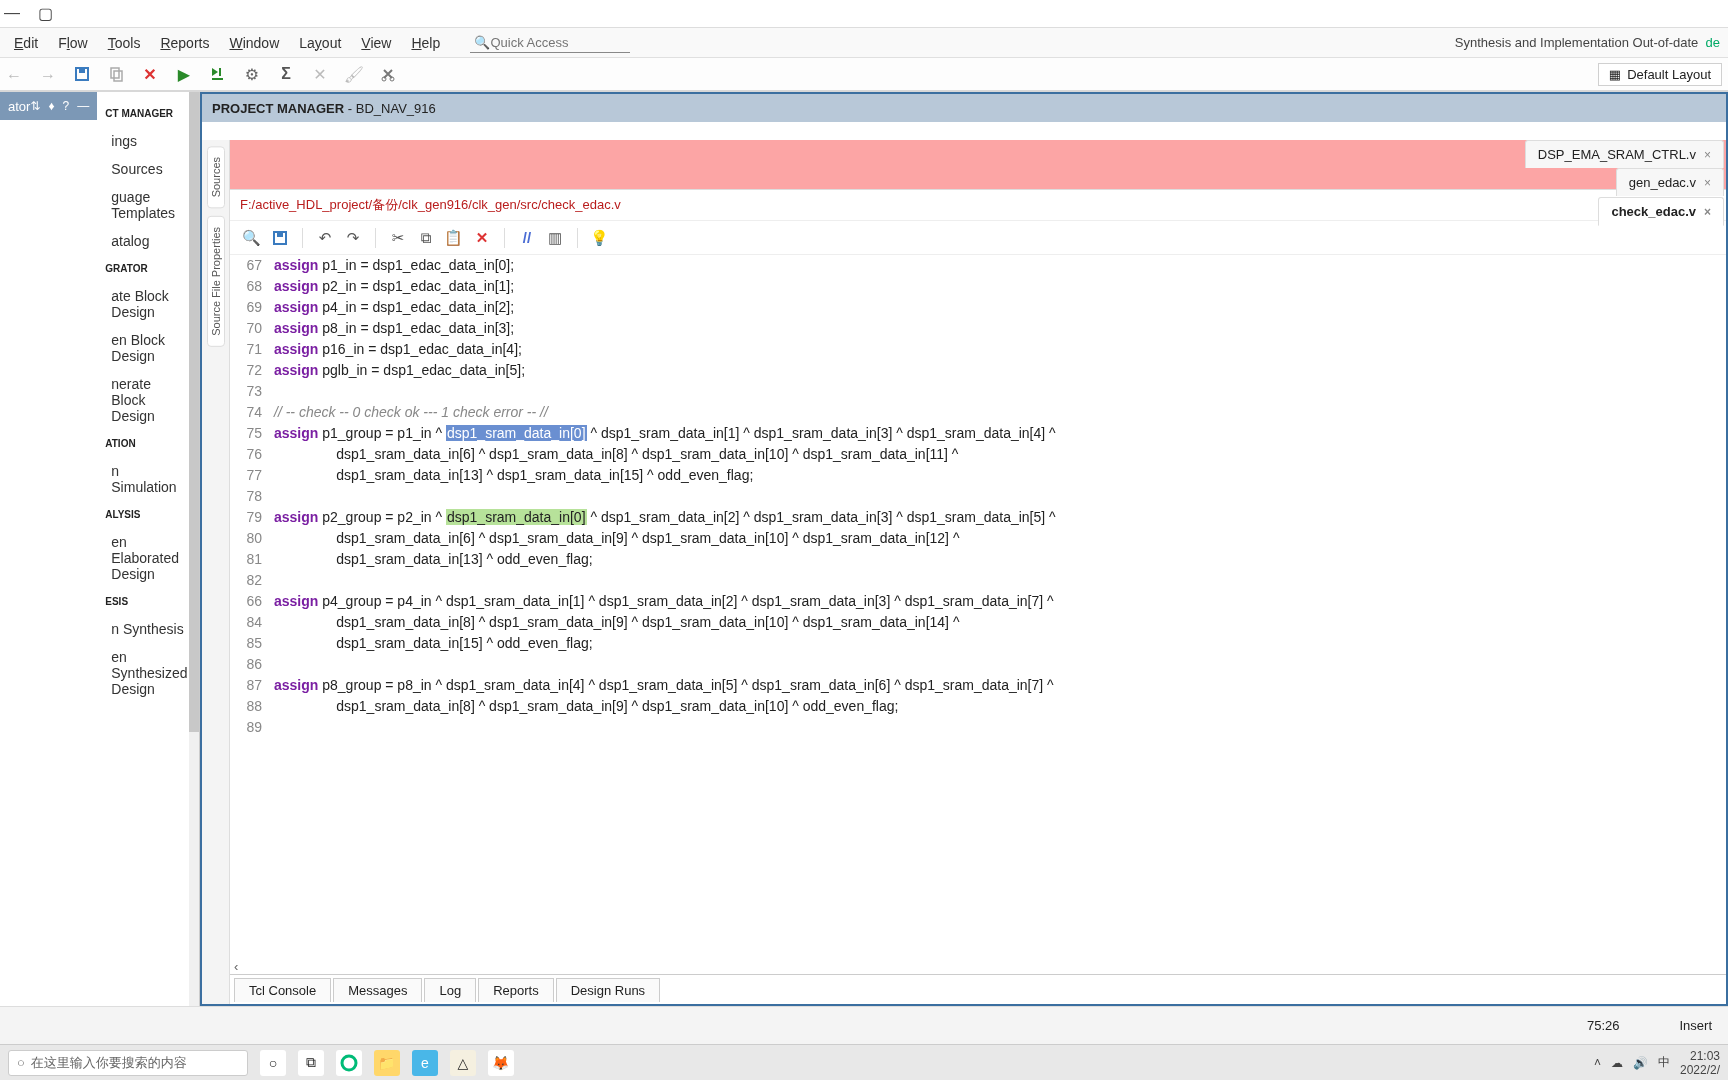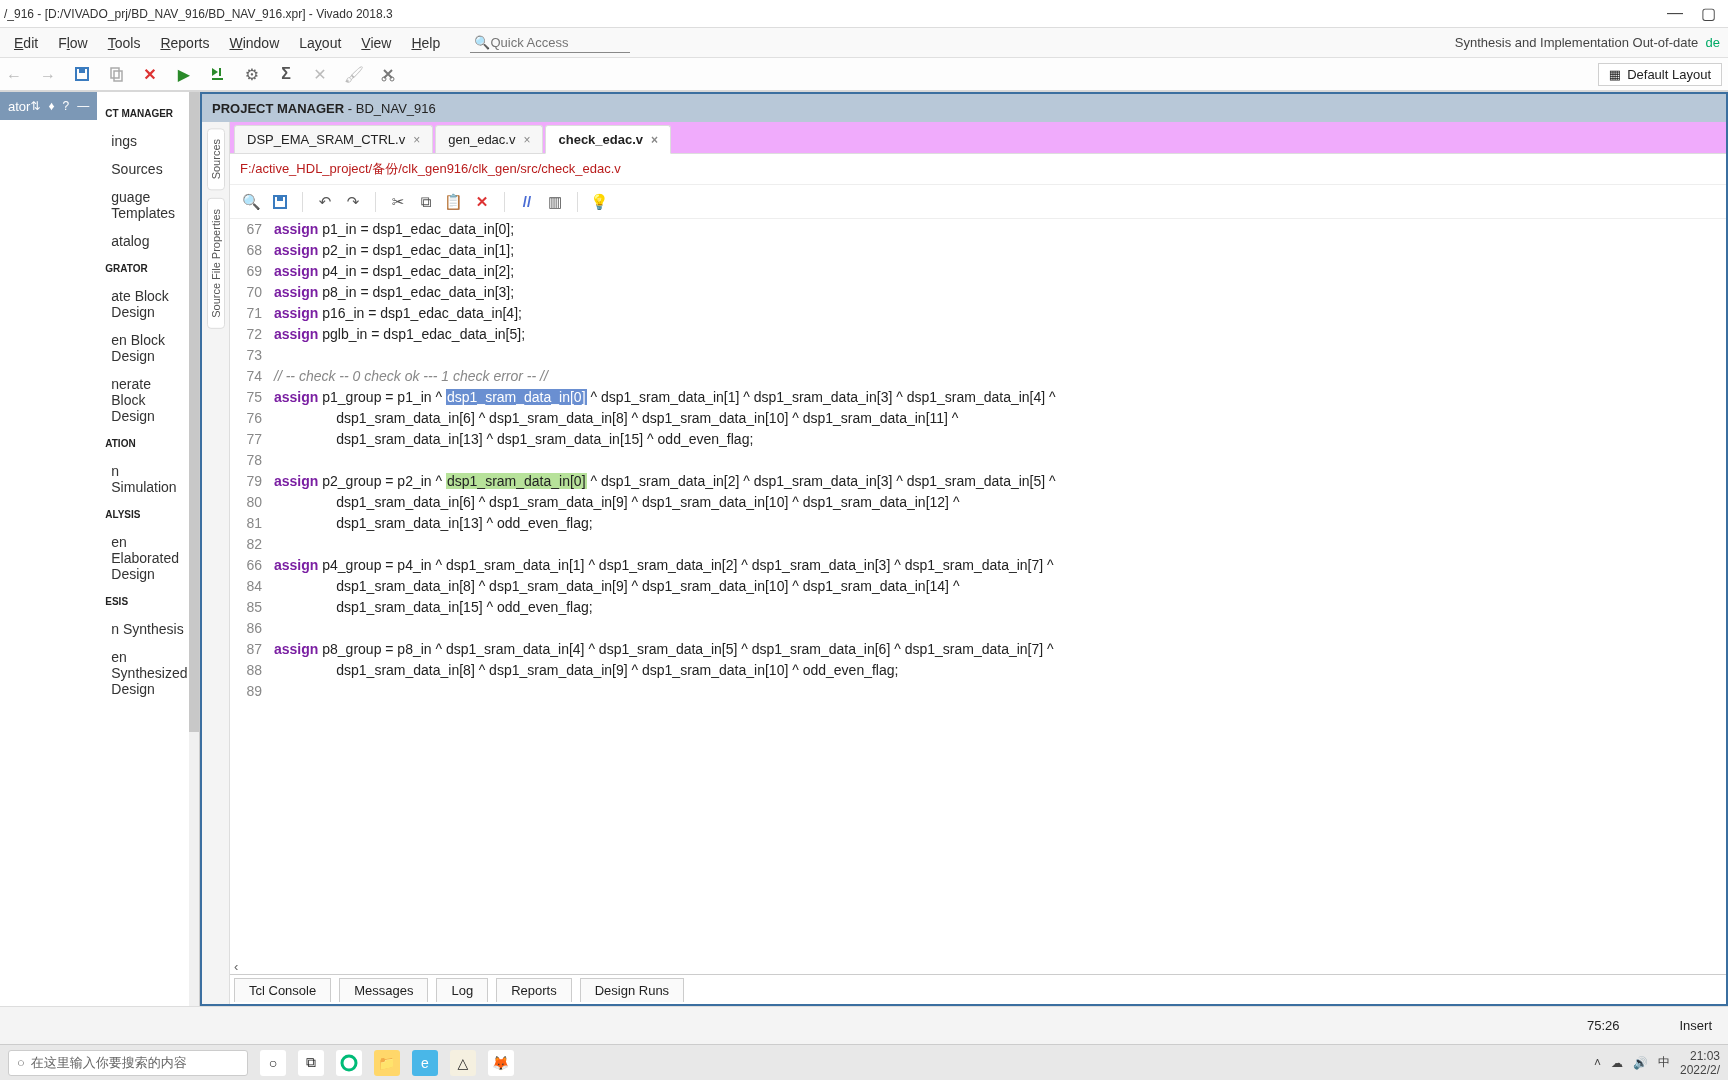--- a/index.html
+++ b/index.html
@@ -19,60 +19,59 @@
 .layoutbtn { margin-left:auto; margin-right:6px; background:#fff; border:1px solid #d0d0d0; padding:3px 10px; font-size:13px; display:flex; align-items:center; gap:6px;}
 .main { display:flex; height: calc(100% - 28px - 30px - 34px - 38px - 36px); }
 .leftpane { width: 200px; background:#fff; border-right:1px solid #ccc; display:flex; }
 .leftheader { background:#7c98b6; color:#fff; height:28px; display:flex; align-items:center; padding:0 8px; font-size:13px; }
 .leftheader .icons { margin-left:auto; display:flex; gap:8px; font-size:12px;}
 .leftbody { flex:1; overflow:auto; padding:8px 4px; position:relative;}
 .lefttree .section-head { font-weight:bold; font-size:10px; padding:8px 4px; }
 .lefttree .item { padding:6px 10px; font-size:14px; color:#333; }
 .scroller { position:absolute; right:0; top:0; width:10px; height:100%; background:#f0f0f0;}
 .scroller .thumb { position:absolute; right:0; top:0; width:10px; height:70%; background:#c8c8c8;}
-.centerpane { flex:1; background:#fff; display:flex; flex-direction:column; border:2px solid #3b6fa0;}
+.centerpane { flex:1; background:#fff; display:flex; flex-direction:column; border:2px solid #3b6fa0;gap:18px;}
 .pmheader { background:#b8c8d8; height:28px; display:flex; align-items:center; padding:0 10px; font-size:13px;}
 .pmheader b { font-weight:bold; }
 .editorwrap { display:flex; flex:1; min-height:0;}
 .sidetabs { width:28px; background:#f4f4f4; border-right:1px solid #ddd; display:flex; flex-direction:column; align-items:center; padding-top:6px; gap:8px;}
 .sidetab { writing-mode: vertical-rl; transform: rotate(180deg); font-size:11px; padding:10px 2px; background:#fff; border:1px solid #ddd; border-radius:4px; color:#555;}
 .editor { flex:1; display:flex; flex-direction:column; min-width:0;}
-.tabsrow { height:32px; background:#f0abfc; display:flex; align-items:flex-end; border-bottom:1px solid #ddd; padding-left:4px;}
+.tabsrow { height:50px; background:#fca5a5; display:flex; align-items:flex-end; border-bottom:1px solid #ddd; padding-left:4px;flex-direction:column;}
 .tab { padding:6px 12px; font-size:13px; border:1px solid #ddd; border-bottom:none; background:#f7f7f7; margin-right:2px; display:flex; align-items:center; gap:8px; border-top-left-radius:3px; border-top-right-radius:3px;}
 .tab.active { background:#fff; font-weight:bold; border-bottom:1px solid #fff; position:relative; top:1px;}
 .tab .x { color:#888; font-size:12px;}
 .pathrow { padding:6px 10px; font-size:13px; color:#b91c1c; border-bottom:1px solid #eee;}
 .edtoolbar { height:34px; display:flex; align-items:center; gap:4px; padding:0 10px; border-bottom:1px solid #eee;}
 .edtoolbar .sep { width:1px; height:20px; background:#ddd; margin:0 6px;}
 .edtb { width:24px; height:24px; display:flex; align-items:center; justify-content:center; font-size:15px; color:#555;}
 .codearea { flex:1; overflow:auto; font-family: Consolas, "Courier New", monospace; font-size:14px; line-height:21px; background:#fff; display:flex;}
 .gutter { width:40px; text-align:right; padding-right:8px; color:#888; background:#fff; user-select:none;}
 .gutter div { height:21px; }
 .codelines { flex:1; padding-left:4px; white-space:pre; }
 .codelines div { height:21px; }
 .kw { color:#7a1fa2; font-weight:bold; }
 .cm { color:#888; font-style:italic;}
 .hl-sel { background:#6a8fd1; color:#fff; padding:0 1px;}
 .hl-match { background:#b7e29a; padding:0 1px;}
 .collapse-row { padding-left:4px; color:#666; font-size:13px;}
 .bottomtabs { height:30px; background:#fff; display:flex; align-items:center; border-top:1px solid #ccc; padding-left:4px;}
-.btab { padding:4px 14px; border:1px solid #ccc; background:#fafafa; font-size:13px; margin-right:8px; border-bottom:none;}
+.btab { padding:4px 14px; border:1px solid #ccc; background:#fafafa; font-size:13px; margin-right:2px; border-bottom:none;}
 .statusbar { height:38px; background:#f4f4f4; border-top:1px solid #ddd; display:flex; align-items:center; padding:0 16px; font-size:13px;}
 .statusbar .sp { flex:1;}
 .taskbar { height:36px; background:#e8e8e8; border-top:1px solid #ccc; display:flex; align-items:center; padding:0 8px; gap:12px;}
 .taskbar .search { background:#fff; border:1px solid #ccc; border-radius:3px; padding:3px 8px; width:240px; display:flex; align-items:center; gap:6px; font-size:13px; color:#666;}
 .taskbar .tray { margin-left:auto; display:flex; align-items:center; gap:10px; font-size:12px; color:#444;}
 .tbicon { width:26px; height:26px; background:#fff; border-radius:3px; display:flex; align-items:center; justify-content:center; font-size:14px;}
 svg { display:block; }
 </style>
 </head>
 <body>
 
 <div class="titlebar">
-  <span class="titlebar-text">/_916 - [D:/VIVADO_prj/BD_NAV_916/BD_NAV_916.xpr] - Vivado 2018.3</span>
   <div class="titlebar-btns">
     <span>—</span>
     <span>▢</span>
   </div>
 </div>
 
 <div class="menubar">
   <div class="menuitem"><span class="ul">E</span><span></span>dit</div>
   <div class="menuitem">F<span class="ul">l</span>ow</div>
   <div class="menuitem"><span class="ul">T</span>ools</div>

